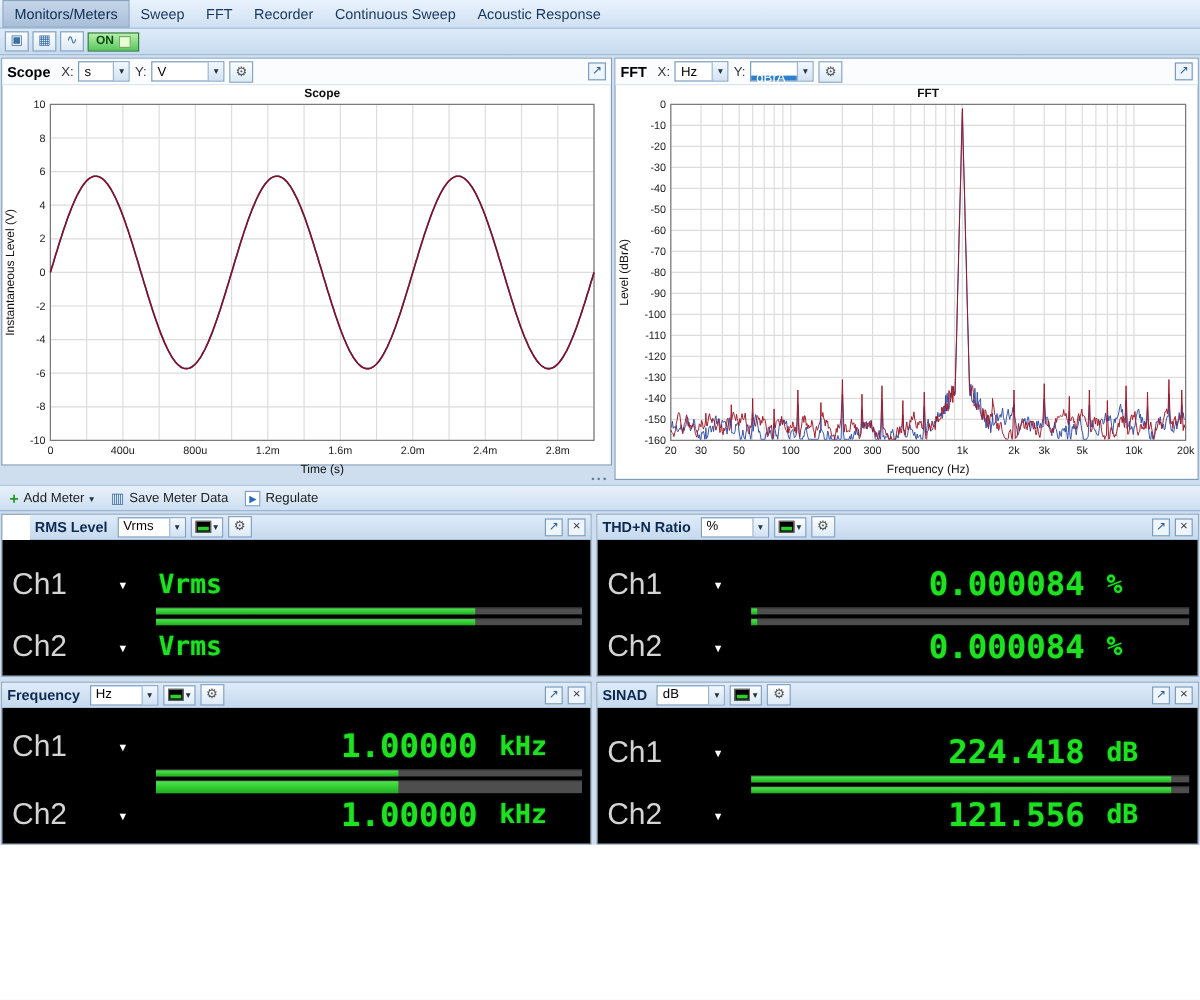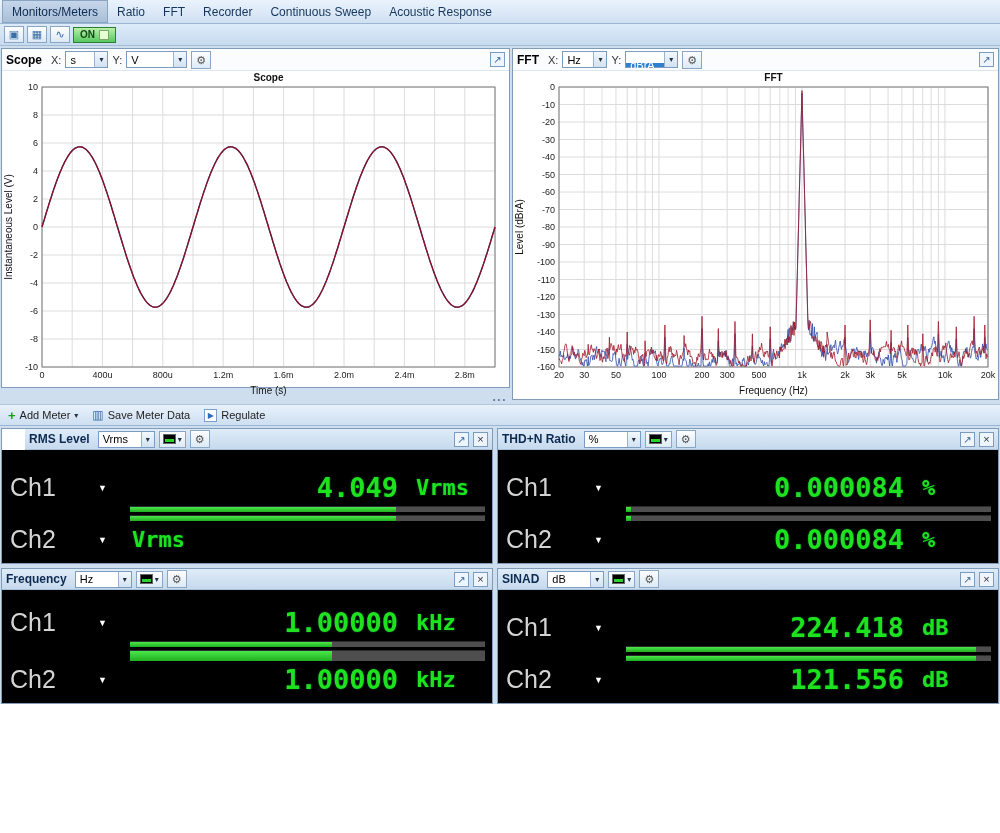--- a/index.html
+++ b/index.html
@@ -96,21 +96,21 @@
   .footer { position:absolute; left:0; top:704px; width:1000px; height:129px; background:#fff; }
 </style>
 </head>
 <body>
 
 <div id="stage">
   <div class="app">
 
     <div class="tabbar">
       <div class="tab selected">Monitors/Meters</div>
-      <div class="tab">Ratio</div>
+      <div class="tab">Sweep</div>
       <div class="tab">FFT</div>
       <div class="tab">Recorder</div>
       <div class="tab">Continuous Sweep</div>
       <div class="tab">Acoustic Response</div>
     </div>
 
     <div class="quickbar">
       <span class="qicon">▣</span>
       <span class="qicon">▦</span>
       <span class="qicon">∿</span>
@@ -328,21 +328,20 @@
         </span>
         <span class="gear-btn">⚙</span>
         <span class="spacer"></span>
         <span class="expand-btn">↗</span>
         <span class="close-btn">×</span>
       </div>
       <div class="meter-body">
         <div class="ch-row">
           <span class="ch-name">Ch1</span>
           <span class="ch-arrow">▼</span>
-          <span class="ch-value">4.049</span>
           <span class="ch-unit">Vrms</span>
         </div>
         <div class="bars">
           <div class="bar-track" style="height: 6px;">
               <div class="bar-fill" style="width: 75%;"></div>
             </div>
           <div class="bar-track" style="height: 6px;">
               <div class="bar-fill" style="width: 75%;"></div>
             </div>
         </div>

